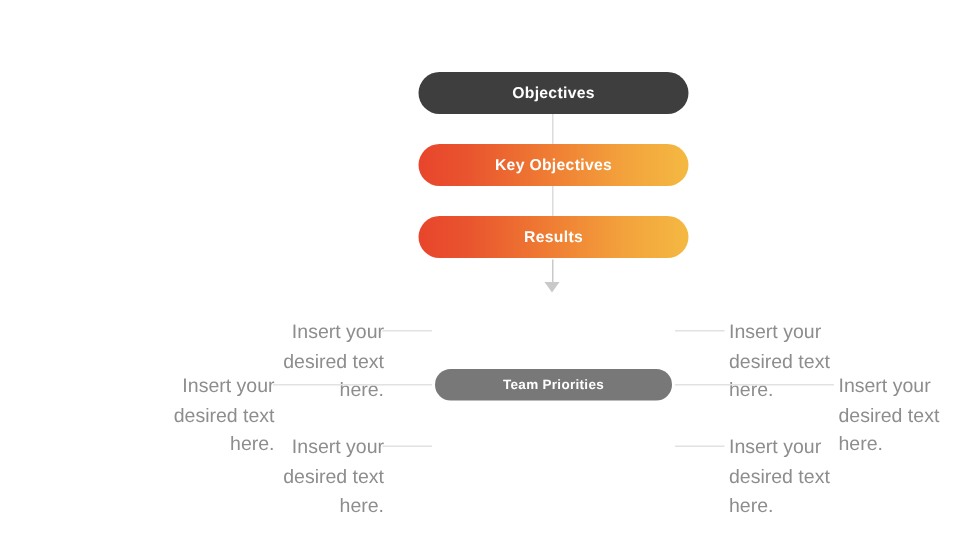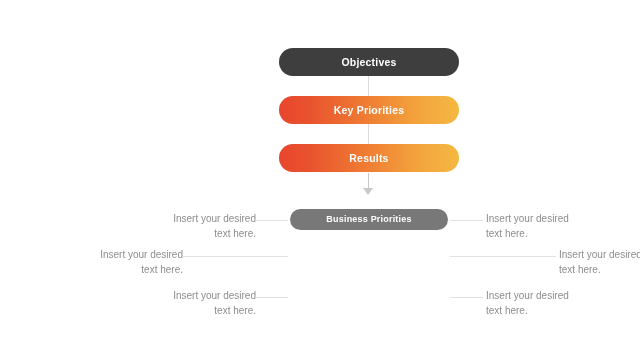--- a/index.html
+++ b/index.html
@@ -88,65 +88,65 @@
   
   .leader {
     position: absolute;
     height: 1px;
     background: #e2e2e2;
   }
 
   
   .caption {
     position: absolute;
-    font-size: 10px;
+    font-size: 13px;
     line-height: 1.5;
     color: #8d8d8d;
     white-space: normal;
   }
   .caption-left  { text-align: right; }
   .caption-right { text-align: left; }
 </style>
 </head>
 <body>
 
 <div id="slide">
 
   <div class="bar bar-top bar-dark" style="top:48px;">
     <span class="bar-label">Objectives</span>
   </div>
 
   <div class="vconnector" style="top:76px; height:20px;"></div>
 
   <div class="bar bar-top bar-gradient" style="top:96px;">
-    <span class="bar-label">Key Priorities</span>
+    <span class="bar-label">Key Objectives</span>
   </div>
 
   <div class="vconnector" style="top:124px; height:20px;"></div>
 
   <div class="bar bar-top bar-gradient" style="top:144px;text-align:right;">
     <span class="bar-label">Results</span>
   </div>
 
   <div class="arrow-line" style="top:173px; height:16px;"></div>
   <div class="arrow-head" style="top:188px;"></div>
 
   <div class="caption caption-left" style="left:108px; top:211px; width:100px;">Insert your desired text here.</div>
   <div class="leader" style="left:207px; top:220px; width:33px;"></div>
 
-  <div class="bar bar-gray" style="top:209px;">
-    <span class="bar-label">Business Priorities</span>
-  </div>
 
   <div class="leader" style="left:402px; top:220px; width:33px;"></div>
   <div class="caption caption-right" style="left:438px; top:211px; width:100px;">Insert your desired text here.</div>
 
   <div class="caption caption-left" style="left:35px; top:247px; width:100px;">Insert your desired text here.</div>
   <div class="leader" style="left:134px; top:256px; width:106px;"></div>
 
+  <div class="bar bar-gray" style="top:246px;">
+    <span class="bar-label">Team Priorities</span>
+  </div>
 
   <div class="leader" style="left:402px; top:256px; width:106px;"></div>
   <div class="caption caption-right" style="left:511px; top:247px; width:100px;">Insert your desired text here.</div>
 
   <div class="caption caption-left" style="left:108px; top:288px; width:100px;">Insert your desired text here.</div>
   <div class="leader" style="left:207px; top:297px; width:33px;"></div>
 
 
   <div class="leader" style="left:402px; top:297px; width:33px;"></div>
   <div class="caption caption-right" style="left:438px; top:288px; width:100px;">Insert your desired text here.</div>

